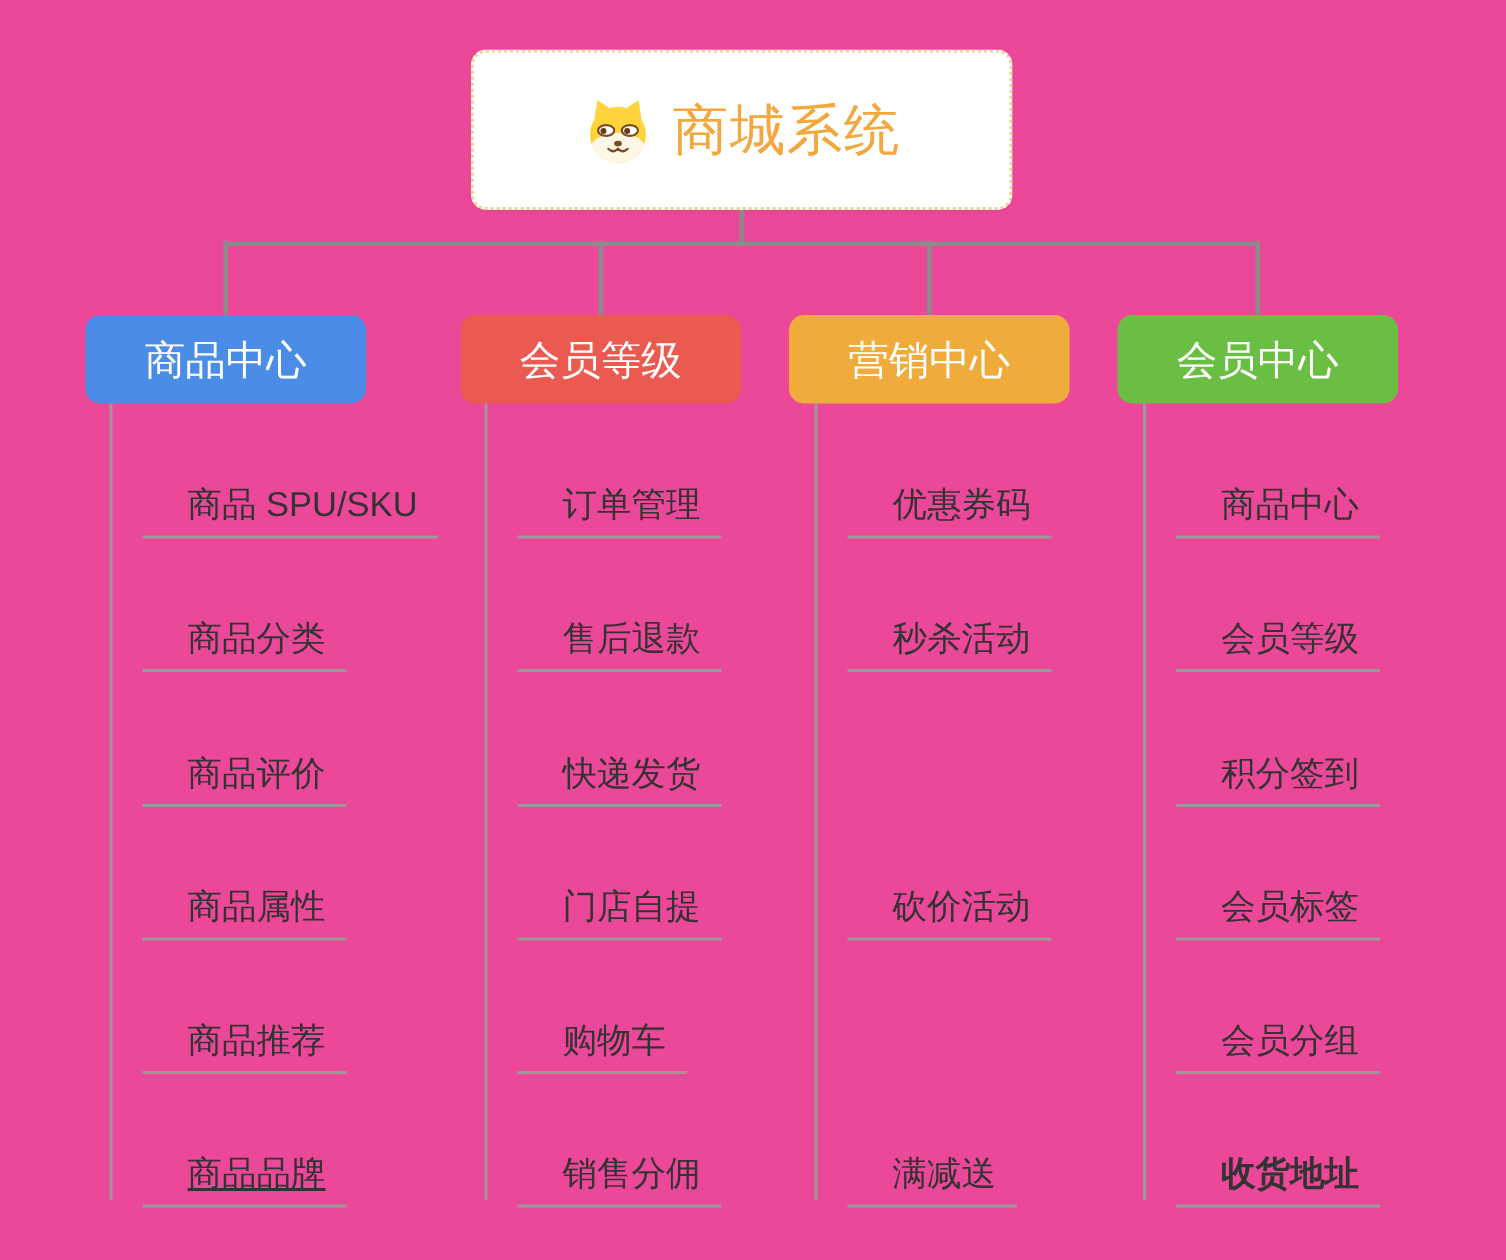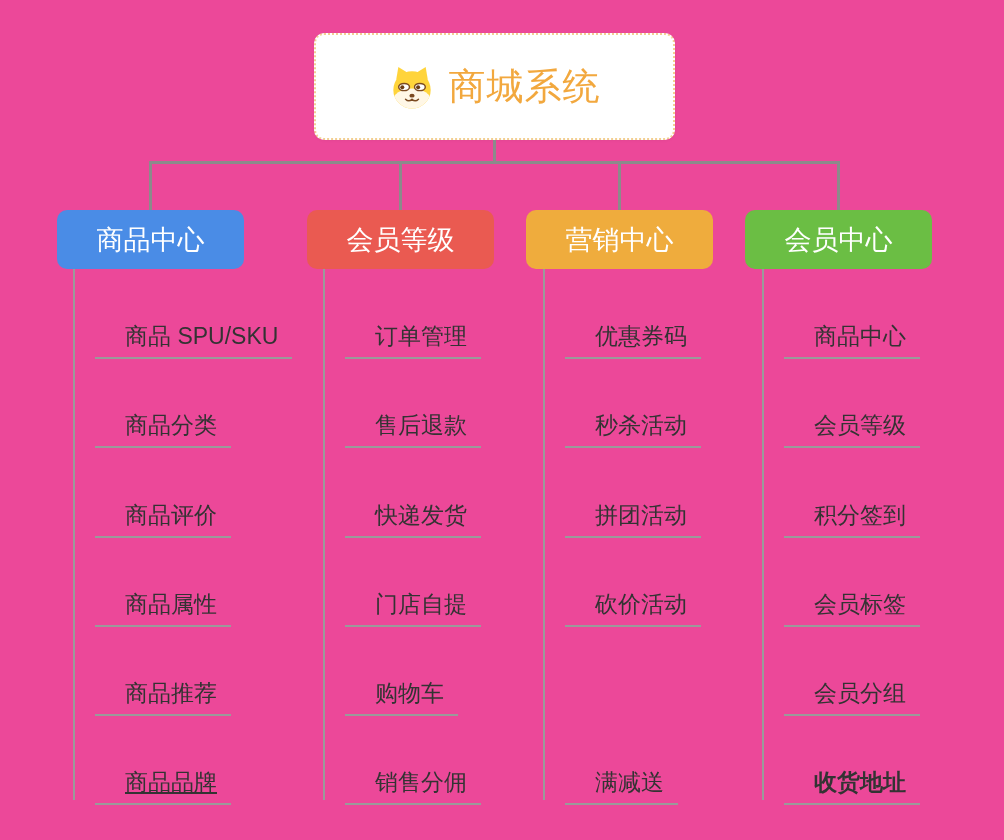--- a/index.html
+++ b/index.html
@@ -87,21 +87,20 @@
 
   <div class="leaf" style="left:323px;top:314px;">订单管理</div>
   <div class="leaf" style="left:323px;top:403px;">售后退款</div>
   <div class="leaf" style="left:323px;top:493px;">快递发货</div>
   <div class="leaf" style="left:323px;top:582px;">门店自提</div>
   <div class="leaf" style="left:323px;top:671px;">购物车</div>
   <div class="leaf" style="left:323px;top:760px;">销售分佣</div>
 
   <div class="leaf" style="left:543px;top:314px;">优惠券码</div>
   <div class="leaf" style="left:543px;top:403px;">秒杀活动</div>
-  <div class="leaf" style="left:543px;top:493px;">拼团活动</div>
   <div class="leaf" style="left:543px;top:582px;">砍价活动</div>
   <div class="leaf" style="left:543px;top:760px;">满减送</div>
 
   <div class="leaf" style="left:762px;top:314px;">商品中心</div>
   <div class="leaf" style="left:762px;top:403px;">会员等级</div>
   <div class="leaf" style="left:762px;top:493px;">积分签到</div>
   <div class="leaf" style="left:762px;top:582px;">会员标签</div>
   <div class="leaf" style="left:762px;top:671px;">会员分组</div>
   <div class="leaf" style="left:762px;top:760px;font-weight:bold;">收货地址</div>
 

